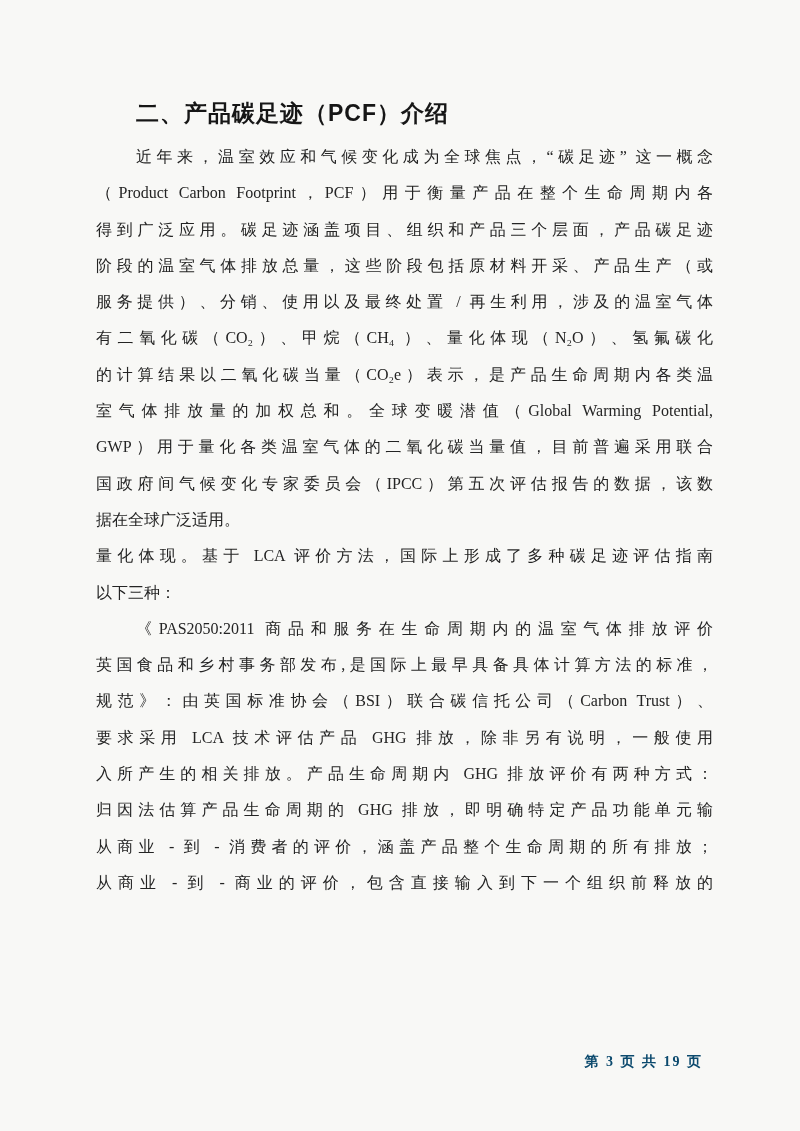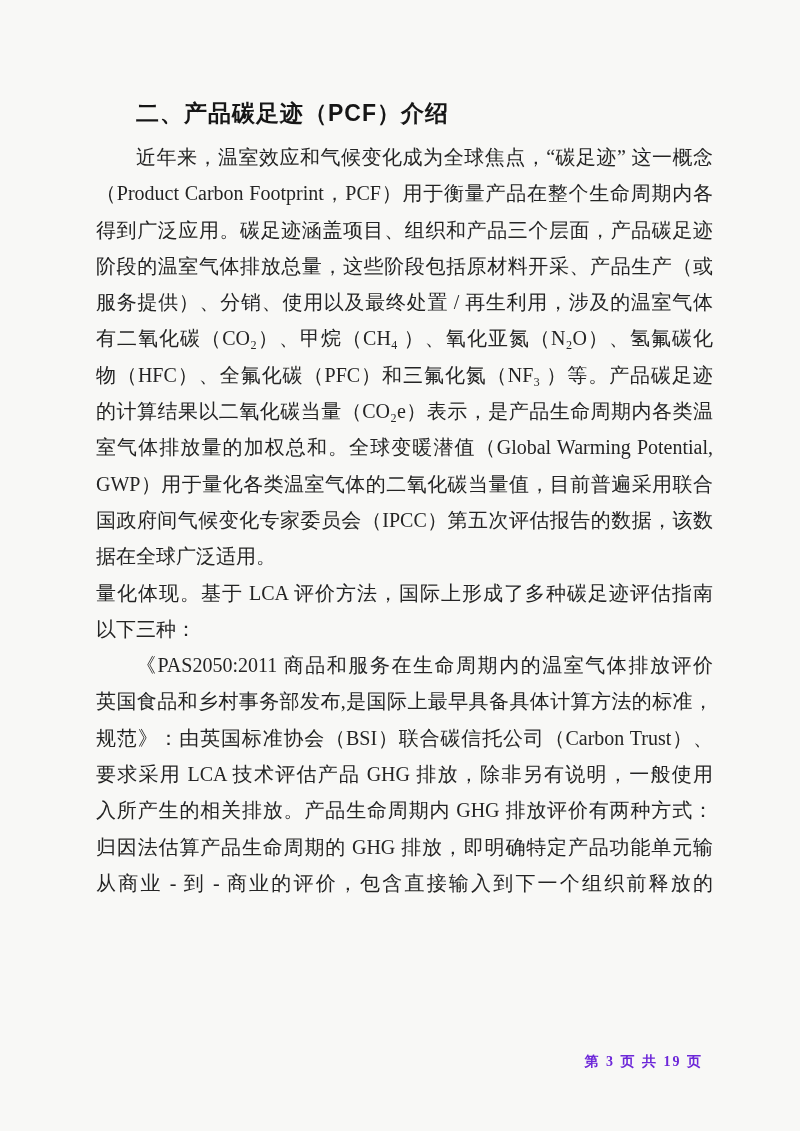--- a/index.html
+++ b/index.html
@@ -28,69 +28,69 @@
   }
   .body-text{
     position:absolute;
     left:96px;
     top:139px;
     width:617px;
   }
   .text-line{
     height:36.3px;
     line-height:36.3px;
-    font-size:20px;
+    font-size:16px;
     white-space:nowrap;
     text-align:justify;
     color:#242424;
   }
   .text-line.fill{
     text-align-last:justify;
     white-space:normal;
     word-break:keep-all;
   }
   .text-line.indent{
     padding-left:40px;
     box-sizing:border-box;
   }
   .footer{
     position:absolute;
     top:1053px;
     right:97px;
     font-size:14px;
     font-weight:600;
     letter-spacing:2px;
-    color:#6d28d9;
+    color:#0c4a6e;
     font-family:"Liberation Serif","DejaVu Serif",serif;
   }
 </style>
 </head>
 <body>
 
 <div class="page">
   <div class="heading">二、产品碳足迹（PCF）介绍</div>
 
   <div class="body-text">
       <div class="text-line fill indent">近年来，温室效应和气候变化成为全球焦点，“碳足迹” 这一概念</div>
       <div class="text-line fill">（Product Carbon Footprint，PCF）用于衡量产品在整个生命周期内各</div>
       <div class="text-line fill">得到广泛应用。碳足迹涵盖项目、组织和产品三个层面，产品碳足迹</div>
       <div class="text-line fill">阶段的温室气体排放总量，这些阶段包括原材料开采、产品生产（或</div>
       <div class="text-line fill">服务提供）、分销、使用以及最终处置 / 再生利用，涉及的温室气体</div>
-      <div class="text-line fill">有二氧化碳（CO₂）、甲烷（CH₄ ）、氧化亚氮（N₂O）、氢氟碳化</div>
-      <div class="text-line fill">物（HFC）、全氟化碳（PFC）和三氟化氮（NF₃ ）等。产品碳足迹</div>
+      <div class="text-line fill">有二氧化碳（CO₂）、甲烷（CH₄ ）、量化体现（N₂O）、氢氟碳化</div>
       <div class="text-line fill">的计算结果以二氧化碳当量（CO₂e）表示，是产品生命周期内各类温</div>
       <div class="text-line fill">室气体排放量的加权总和。全球变暖潜值（Global Warming Potential,</div>
       <div class="text-line fill">GWP）用于量化各类温室气体的二氧化碳当量值，目前普遍采用联合</div>
       <div class="text-line fill">国政府间气候变化专家委员会（IPCC）第五次评估报告的数据，该数</div>
       <div class="text-line">据在全球广泛适用。</div>
       <div class="text-line fill">量化体现。基于 LCA 评价方法，国际上形成了多种碳足迹评估指南</div>
       <div class="text-line">以下三种：</div>
       <div class="text-line fill indent">《PAS2050:2011 商品和服务在生命周期内的温室气体排放评价</div>
       <div class="text-line fill">英国食品和乡村事务部发布,是国际上最早具备具体计算方法的标准，</div>
       <div class="text-line fill">规范》：由英国标准协会（BSI）联合碳信托公司（Carbon Trust）、</div>
       <div class="text-line fill">要求采用 LCA 技术评估产品 GHG 排放，除非另有说明，一般使用</div>
       <div class="text-line fill">入所产生的相关排放。产品生命周期内 GHG 排放评价有两种方式：</div>
       <div class="text-line fill">归因法估算产品生命周期的 GHG 排放，即明确特定产品功能单元输</div>
+      <div class="text-line fill">从商业 - 到 - 消费者的评价，涵盖产品整个生命周期的所有排放；</div>
       <div class="text-line fill">从商业 - 到 - 商业的评价，包含直接输入到下一个组织前释放的</div>
     </div>
 
   <div class="footer">第 3 页 共 19 页</div>
 </div>
 
 </body></html>

